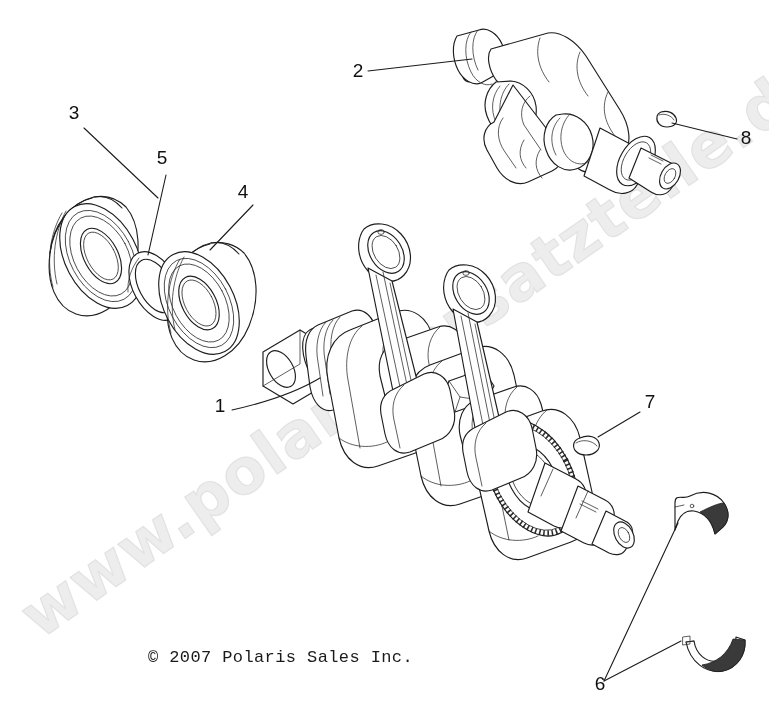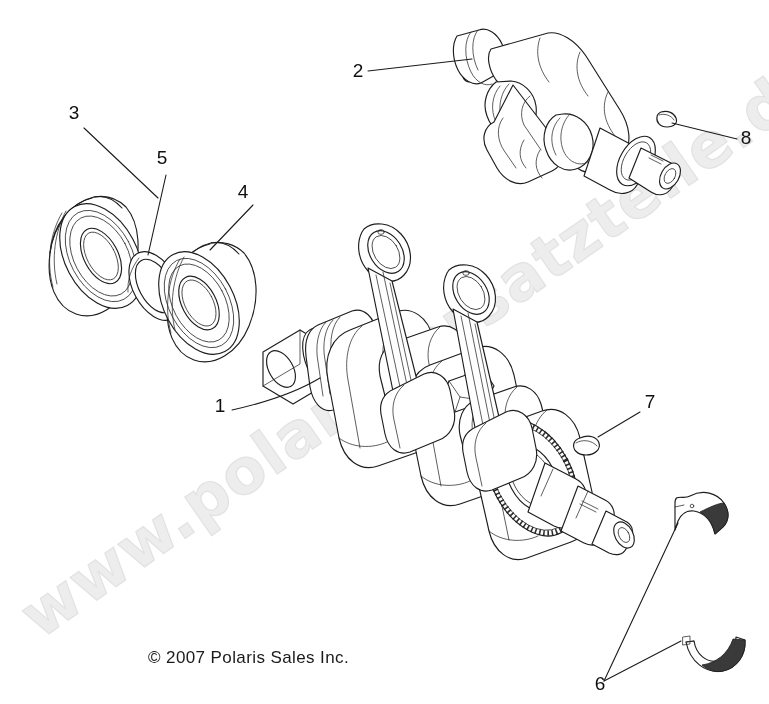--- a/index.html
+++ b/index.html
@@ -68,21 +68,21 @@
   }
   .shade {
     fill: #3a3a3a;
     stroke: #1d1d1d;
     stroke-width: 0.8;
   }
   .copyright {
     position: absolute;
     left: 148px;
     top: 648px;
-    font-family: Liberation Sans, sans-serif;
+    font-family: Liberation Mono, monospace;
     font-size: 17px;
     color: #1a1a1a;
     white-space: nowrap;
     letter-spacing: 0.4px;
   }
 </style>
 </head>
 <body>
 
 <div id="stage">

